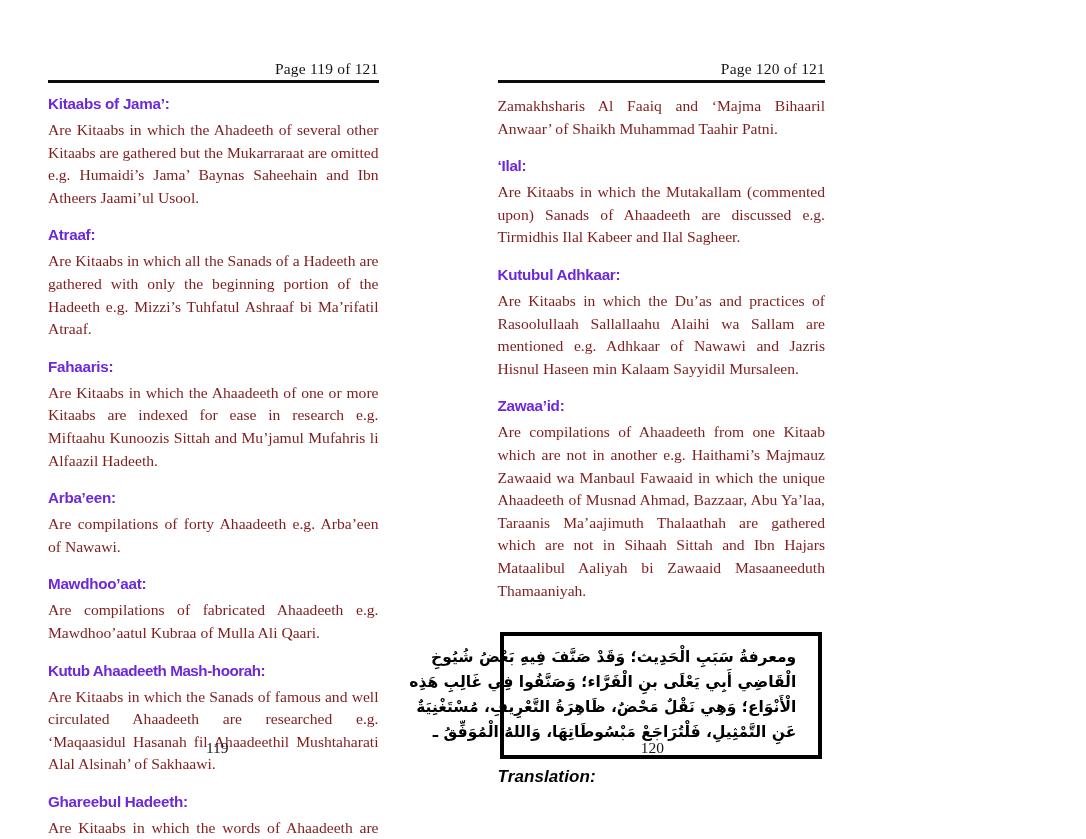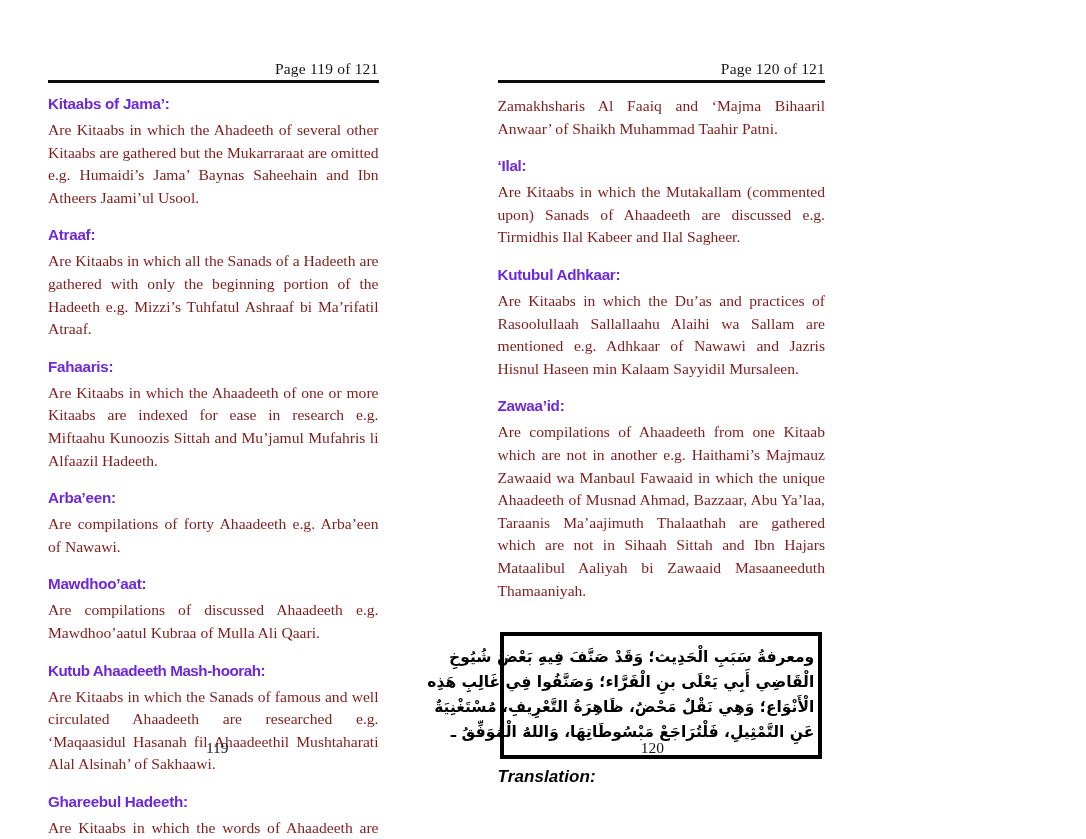--- a/index.html
+++ b/index.html
@@ -91,21 +91,21 @@
     text-align: justify;
     text-align-last: justify;
   }
 
   
   .arabic-box {
     margin: 30px auto 0 auto;
     width: 322px;
     box-sizing: border-box;
     border: 4px solid #000;
-    padding: 9px 4px 10px 11px;
+    padding: 9px 22px 10px 11px;
     background: #fff;
   }
   .arabic-line {
     direction: rtl;
     unicode-bidi: bidi-override;
     font-family: "DejaVu Sans", sans-serif;
     font-size: 15.5px;
     line-height: 25px;
     text-align: center;
     white-space: nowrap;
@@ -157,21 +157,21 @@
       <h2 class="sec-head">Atraaf:</h2>
       <p class="para">Are Kitaabs in which all the Sanads of a Hadeeth are gathered with only the beginning portion of the Hadeeth e.g. Mizzi’s Tuhfatul Ashraaf bi Ma’rifatil Atraaf.</p>
 
       <h2 class="sec-head">Fahaaris:</h2>
       <p class="para">Are Kitaabs in which the Ahaadeeth of one or more Kitaabs are indexed for ease in research e.g. Miftaahu Kunoozis Sittah and Mu’jamul Mufahris li Alfaazil Hadeeth.</p>
 
       <h2 class="sec-head">Arba’een:</h2>
       <p class="para">Are compilations of forty Ahaadeeth e.g. Arba’een of Nawawi.</p>
 
       <h2 class="sec-head">Mawdhoo’aat:</h2>
-      <p class="para">Are compilations of discussed Ahaadeeth e.g. Mawdhoo’aatul Kubraa of Mulla Ali Qaari.</p>
+      <p class="para">Are compilations of fabricated Ahaadeeth e.g. Mawdhoo’aatul Kubraa of Mulla Ali Qaari.</p>
 
       <h2 class="sec-head tight">Kutub Ahaadeeth Mash-hoorah:</h2>
       <p class="para">Are Kitaabs in which the Sanads of famous and well circulated Ahaadeeth are researched e.g. ‘Maqaasidul Hasanah fil Ahaadeethil Mushtaharati Alal Alsinah’ of Sakhaawi.</p>
 
       <h2 class="sec-head">Ghareebul Hadeeth:</h2>
       <p class="para last-justified">
         <span class="stretch-line">Are Kitaabs in which the words of Ahaadeeth are explained</span>
         <span class="stretch-line">(Lughatan and Istilaahan) e.g. Ibn Atheers Nihaayah and</span>
       </p>
 

